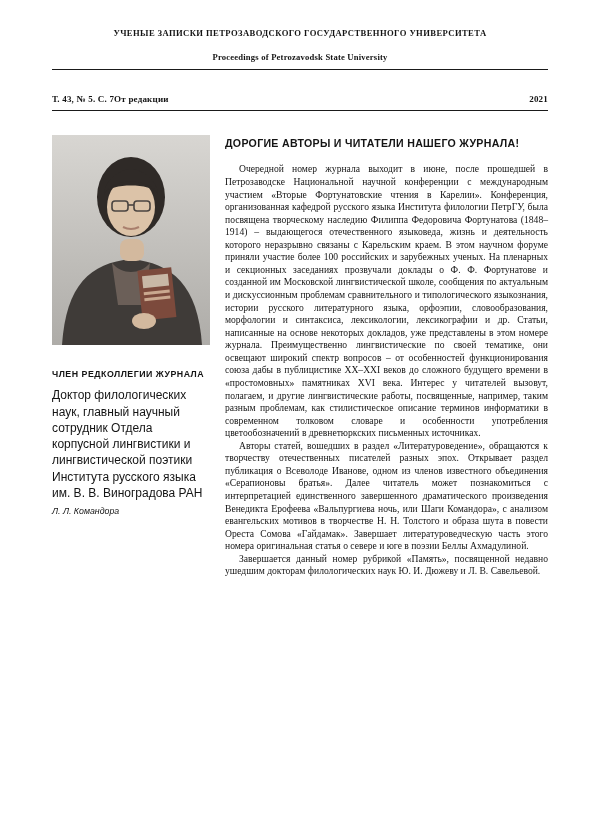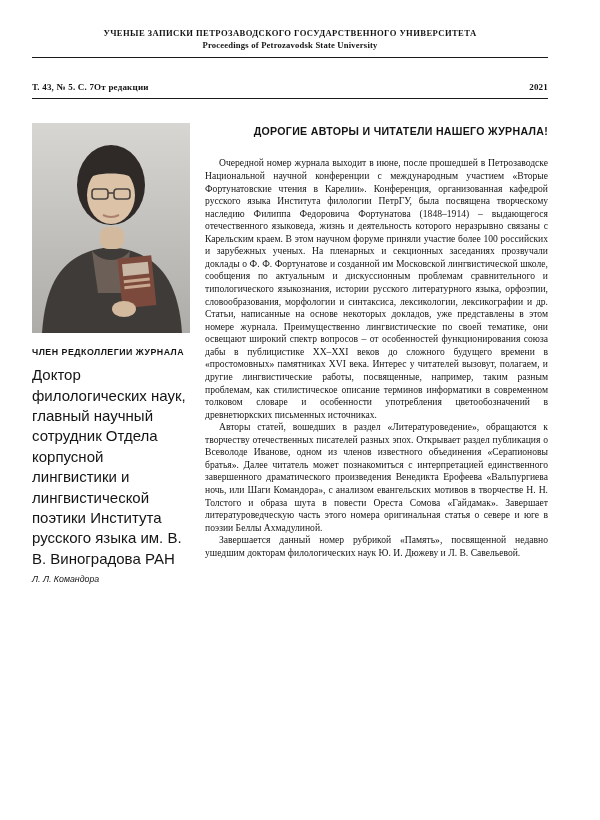--- a/index.html
+++ b/index.html
@@ -6,30 +6,30 @@
   html, body { background: #ffffff; }
   body {
     width: 600px; height: 820px;
     font-family: "Liberation Serif", serif;
     color: #141414;
     position: relative;
     overflow: hidden;
   }
   .page {
     width: 600px; height: 812px;
-    padding: 28px 52px 20px 32px;
+    padding: 28px 52px 20px 52px;
   }
   
   .running-head { text-align: center; }
   .running-head .rh-line1 {
     font-family: "Liberation Serif", serif;
     font-weight: bold; font-size: 8.6px; letter-spacing: 0.4px;
   }
   .running-head .rh-line2 {
-    font-weight: bold; font-size: 8.6px; margin-top: 2px; letter-spacing: 0.2px;
+    font-weight: bold; font-size: 8.6px; margin-top: 14px; letter-spacing: 0.2px;
   }
   .rule {
     border: none; border-top: 1.1px solid #1a1a1a;
     margin: 7px 0 0 0;
   }
   .meta-row {
     display: flex; justify-content: space-between; align-items: baseline;
     font-weight: bold; font-size: 9px; margin-top: 24px; letter-spacing: 0.2px;
   }
   .meta-row .m-center { flex: 1; text-align: left; }
@@ -41,35 +41,35 @@
   
   .photo-frame {
     width: 158px; height: 210px; overflow: hidden;
     background: #c9c7c3;
   }
   .photo-frame svg { display: block; }
   
   .caption-title {
     font-family: "Liberation Sans", sans-serif;
     font-weight: bold; font-size: 8.8px; letter-spacing: 0.5px;
-    line-height: 1.5; margin-top: 13px;
+    line-height: 1.5; margin-top: 23px;
   }
   .caption-body {
     font-family: "Liberation Sans", sans-serif;
-    font-size: 15px; line-height: 1.36; margin-top: 6px;
+    font-size: 12px; line-height: 1.36; margin-top: 6px;
   }
   .caption-name {
     font-family: "Liberation Sans", sans-serif;
     font-style: italic; font-size: 8.8px; margin-top: 5px;
   }
   
   .article-title {
     font-family: "Liberation Sans", sans-serif;
     font-weight: bold; font-size: 10.6px; letter-spacing: 0.3px;
-    line-height: 1.55; margin-bottom: 18px; text-align: right;
+    line-height: 1.55; margin-bottom: 12px;
   }
   .article p {
     font-size: 9.6px; line-height: 1.31;
     text-align: justify; text-indent: 14px;
     hyphens: auto; -webkit-hyphens: auto;
   }
 </style>
 </head>
 <body>
 

